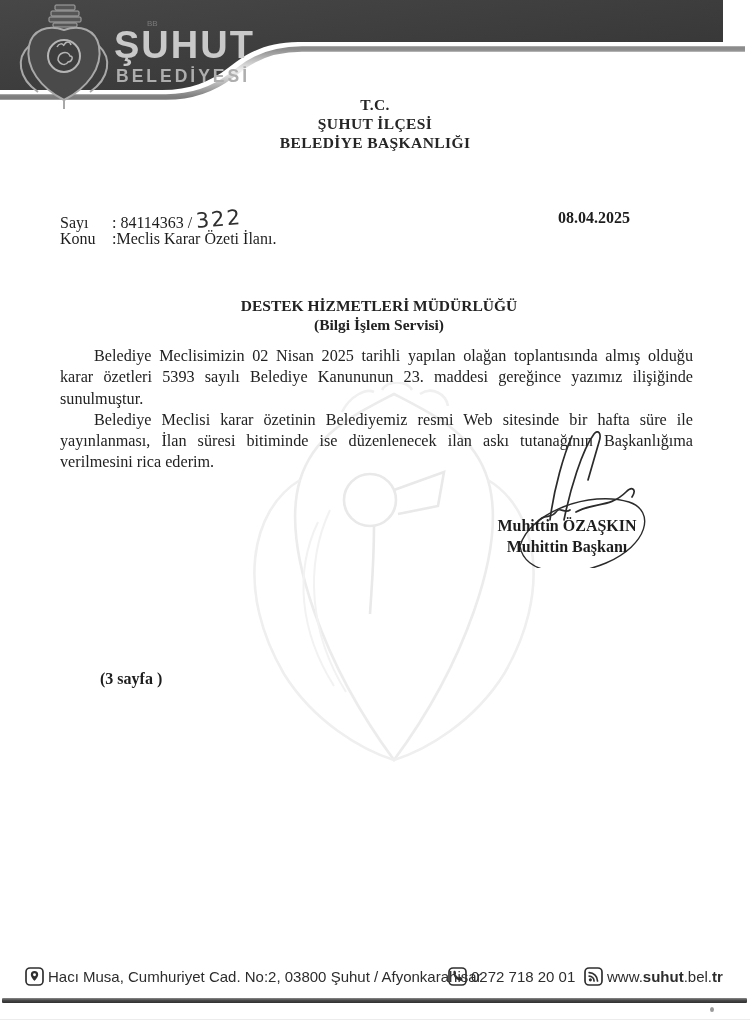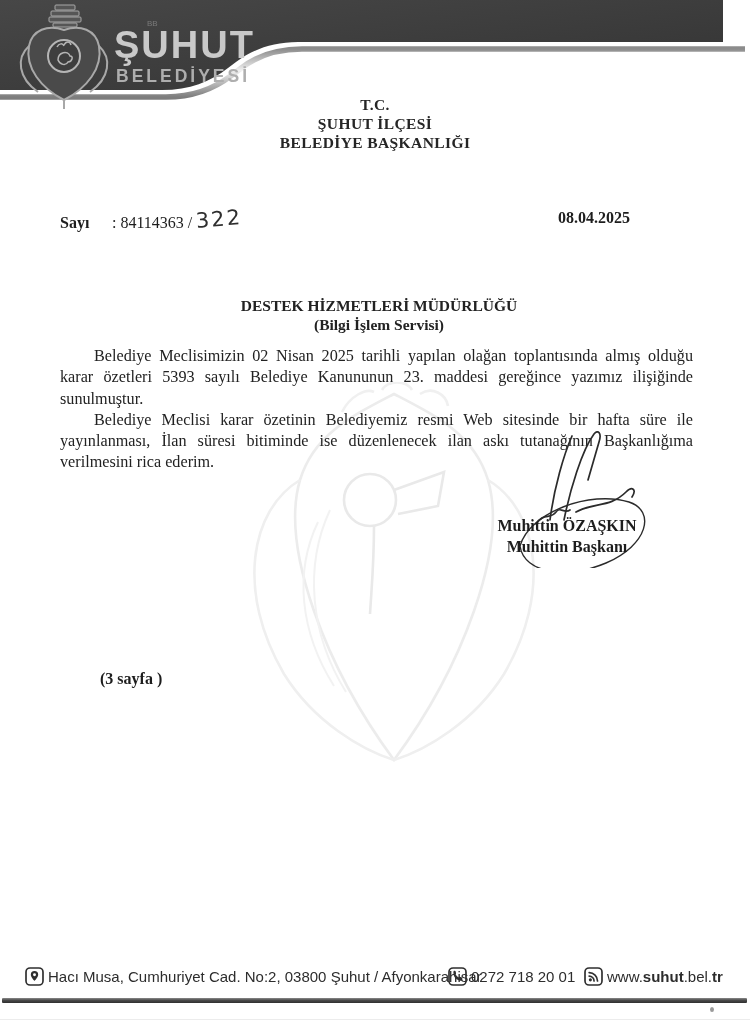--- a/index.html
+++ b/index.html
@@ -13,21 +13,21 @@
   .hdr { position:absolute; top:0; left:0; }
   
   .letterhead {
     position:absolute; top:95px; left:0; width:750px; text-align:center;
     font-weight:bold; font-size:15.5px; line-height:19px; letter-spacing:.4px;
     color:#262626;
   }
   
   .meta { position:absolute; left:60px; top:209px; font-size:16px; }
   .meta-row { height:21px; white-space:nowrap; }
-  .meta-label { display:inline-block; width:52px; font-weight:bold; }
+  .meta-label { display:inline-block; width:52px; font-weight:normal; }
   .handwritten {
     display:inline-block; font-family:"DejaVu Sans", sans-serif;
     font-size:21px; color:#2e2e2e; transform:rotate(-5deg) translateY(-2px);
     letter-spacing:2px; font-weight:400;
   }
   .doc-date { position:absolute; left:558px; top:209px; font-size:16px; font-weight:bold; }
   
   .recipient {
     position:absolute; top:296px; left:4px; width:750px; text-align:center;
     font-weight:bold; font-size:15.5px; line-height:19px; color:#222;
@@ -122,20 +122,23 @@
     <div>T.C.</div>
     <div>ŞUHUT İLÇESİ</div>
     <div>BELEDİYE BAŞKANLIĞI</div>
   </div>
 
   <div class="meta">
     <div class="meta-row">
       <span class="meta-label">Sayı</span><span>: 84114363 /</span>
       <span class="handwritten">322</span>
     </div>
+    <div class="meta-row">
+      <span class="meta-label">Konu</span><span>:Meclis Karar Özeti İlanı.</span>
+    </div>
   </div>
   <div class="doc-date">08.04.2025</div>
 
   <div class="recipient">
     <div>DESTEK HİZMETLERİ MÜDÜRLÜĞÜ</div>
     <div>(Bilgi İşlem Servisi)</div>
   </div>
 
   <div class="body-text">
     <p>Belediye Meclisimizin 02 Nisan 2025 tarihli yapılan olağan toplantısında almış olduğu karar özetleri 5393 sayılı Belediye Kanununun 23. maddesi gereğince yazımız ilişiğinde sunulmuştur.</p>

